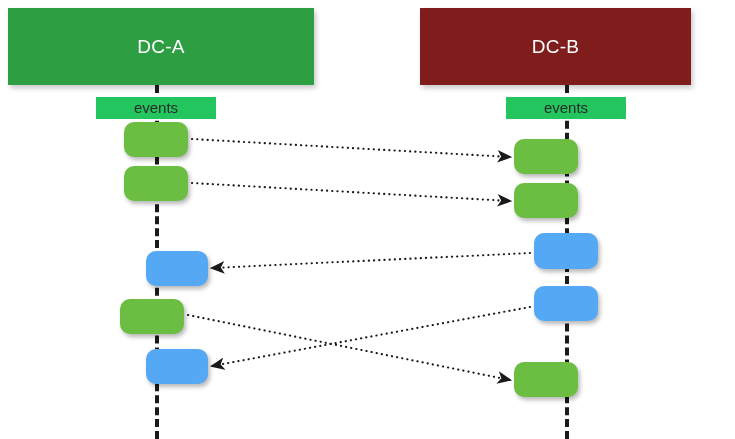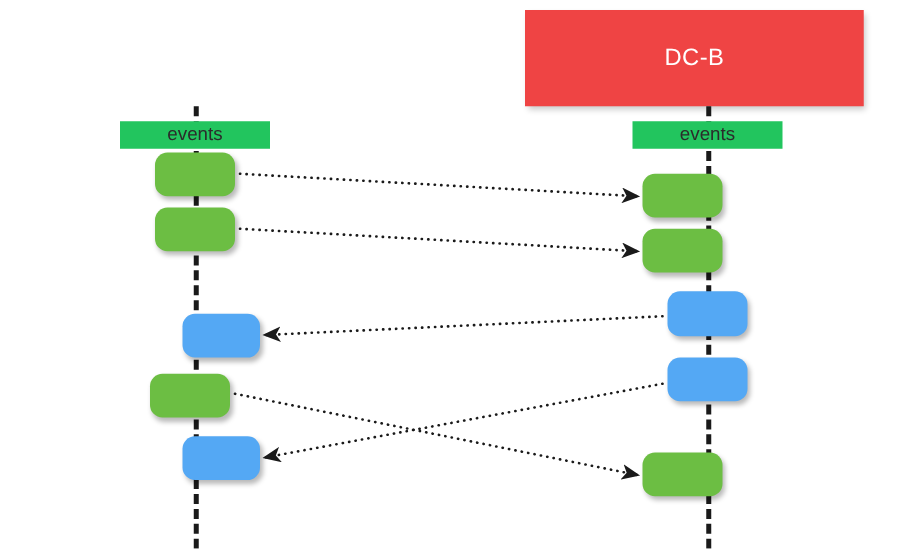--- a/index.html
+++ b/index.html
@@ -32,21 +32,21 @@
     top: 8px;
     width: 306px;
     height: 77px;
     background: #2e9e43;
   }
   #dc-b-header {
     left: 420px;
     top: 8px;
     width: 271px;
     height: 77px;
-    background: #ef4444;
+    background: #7f1d1d;
   }
 
   
   .lifeline {
     position: absolute;
     top: 85px;
     width: 0;
     height: 354px;
     border-left: 4px dashed #1a1a1a;
   }
@@ -91,20 +91,23 @@
     stroke-linecap: round;
     stroke-dasharray: 0.2 5;
     fill: none;
   }
 </style>
 </head>
 <body>
 
 <div id="canvas">
 
+  <div id="dc-a-header" class="dc-header">
+    <span>DC-A</span>
+  </div>
 
   <div id="dc-b-header" class="dc-header">
     <span>DC-B</span>
   </div>
 
   <div id="lifeline-a" class="lifeline"></div>
   <div id="lifeline-b" class="lifeline"></div>
 
   <div id="events-label-a" class="events-label">events</div>
   <div id="events-label-b" class="events-label">events</div>

